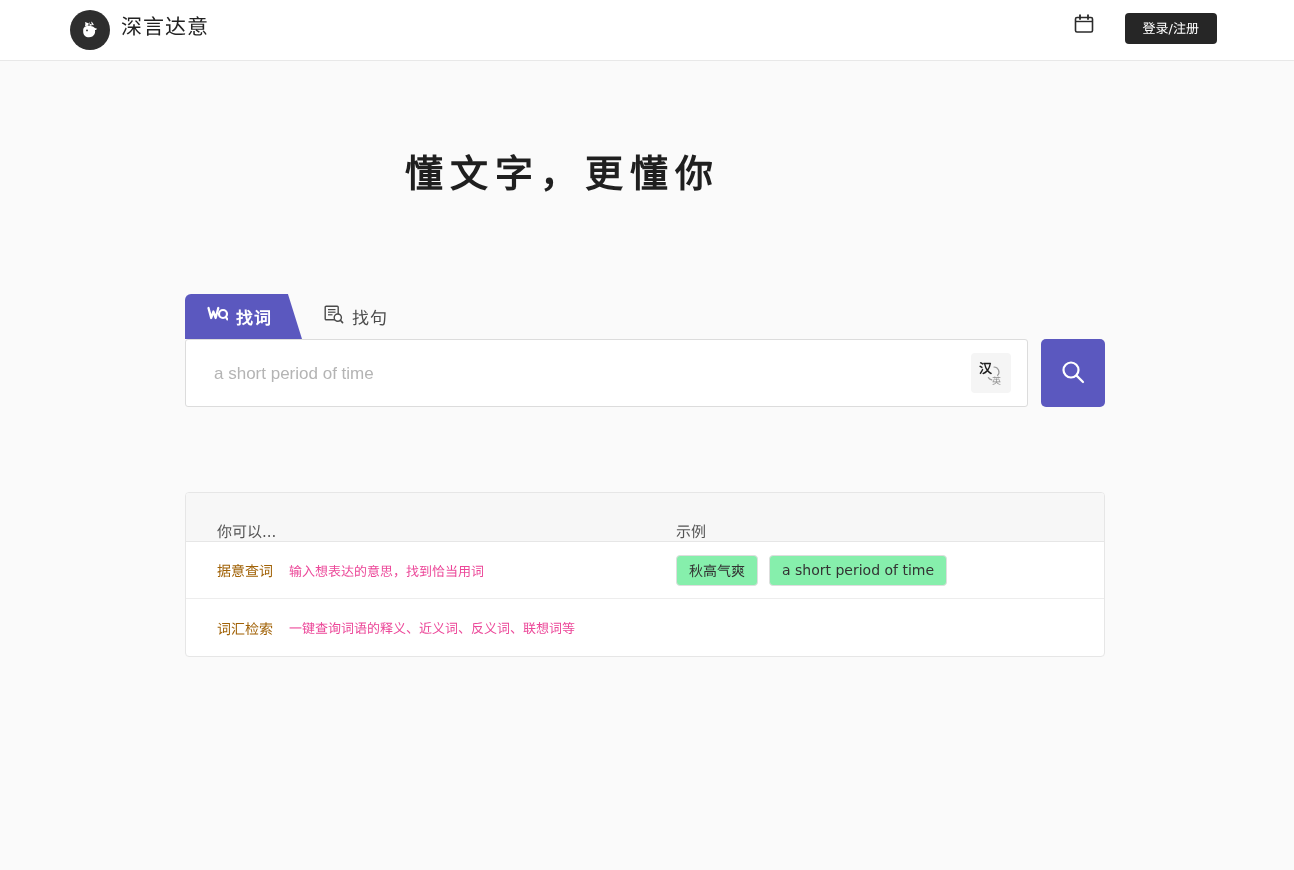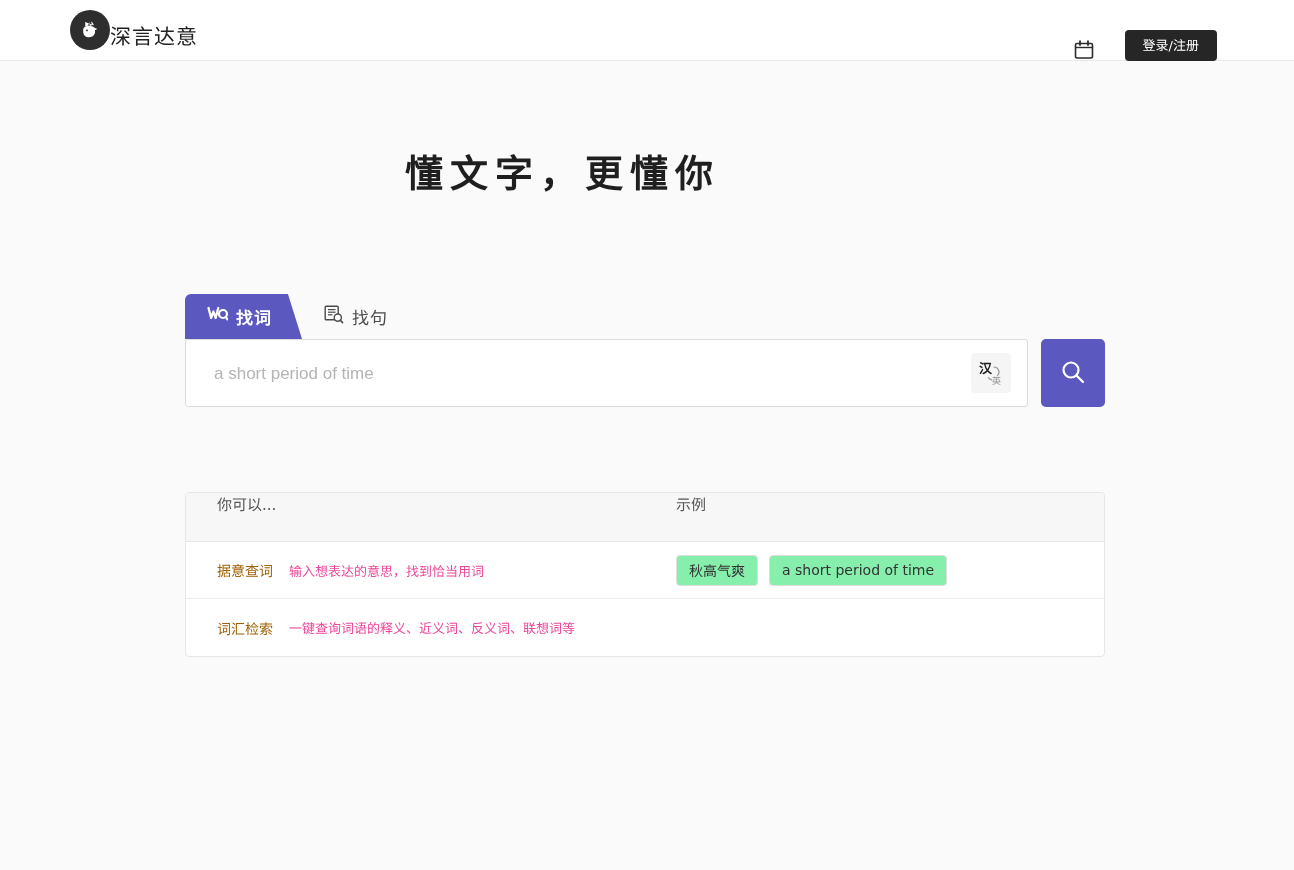--- a/index.html
+++ b/index.html
@@ -25,21 +25,22 @@
     height: 61px;
     background: #ffffff;
     border-bottom: 1px solid #e8e8e8;
     box-sizing: border-box;
   }
   .brand {
     position: absolute;
     left: 70px;
     top: 10px;
     display: flex;
-    align-items: flex-end;
+    align-items: flex-start;
+    gap: 11px;
     cursor: pointer;
   }
   .brand-logo {
     width: 40px;
     height: 40px;
     border-radius: 50%;
     background: #2e2e2e;
     display: flex;
     align-items: center;
     justify-content: center;
@@ -51,24 +52,24 @@
     font-size: 21px;
     color: #222;
     letter-spacing: 1px;
     font-family: "DejaVu Sans", "Liberation Sans", sans-serif;
     white-space: nowrap;
   }
 
   .header-right {
     position: absolute;
     right: 77px;
-    top: 0;
+    top: 13px;
     height: 61px;
     display: flex;
-    align-items: flex-end;
+    align-items: flex-start;
     gap: 30px;
   }
   .cal-icon {
     width: 22px;
     height: 22px;
     display: block;
     cursor: pointer;
   }
   .login-btn {
     background: #262626;
@@ -207,21 +208,21 @@
     top: 492px;
     width: 920px;
     background: #ffffff;
     border: 1px solid #e6e6e6;
     border-radius: 4px;
     box-sizing: border-box;
     overflow: hidden;
   }
   .it-head {
     display: flex;
-    align-items: flex-start;
+    align-items: flex-end;
     height: 49px;
     background: #f7f7f7;
     border-bottom: 1px solid #e6e6e6;
     box-sizing: border-box;
   }
   .it-row {
     display: flex;
     align-items: center;
     height: 57px;
     border-bottom: 1px solid #ededed;

